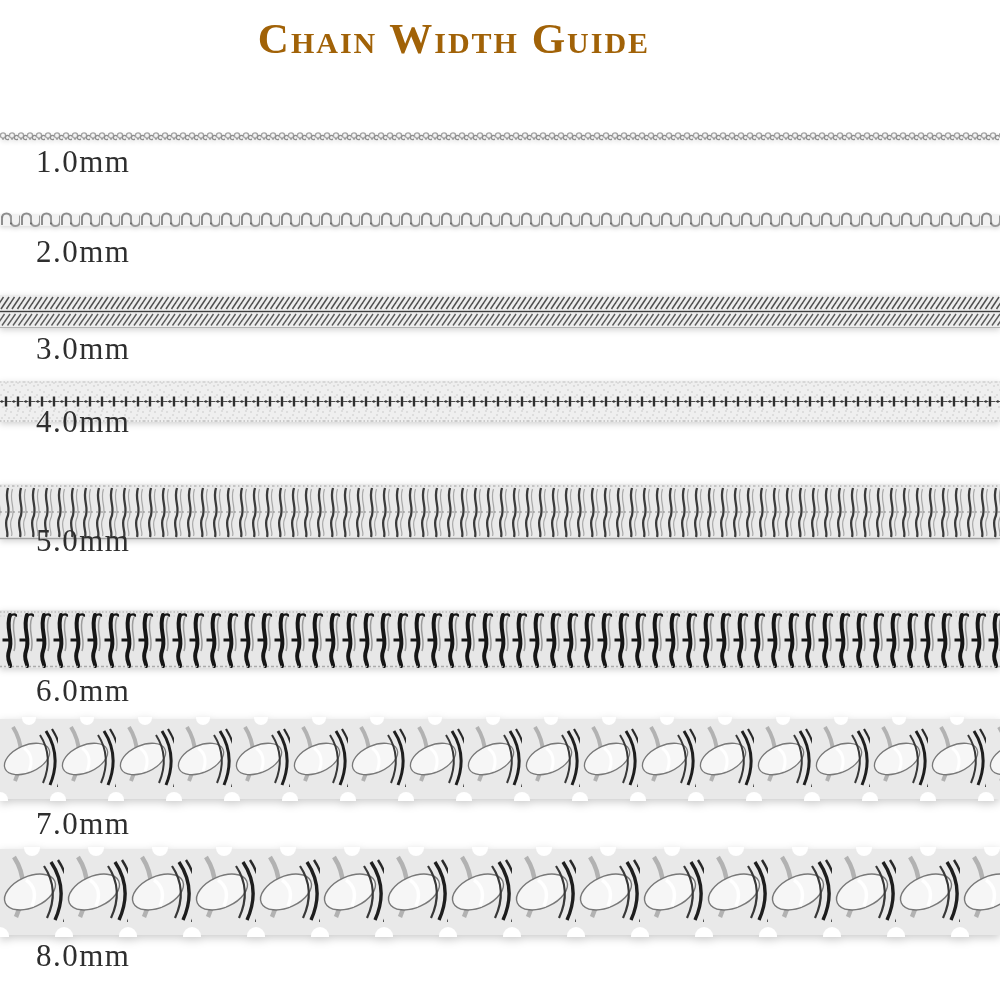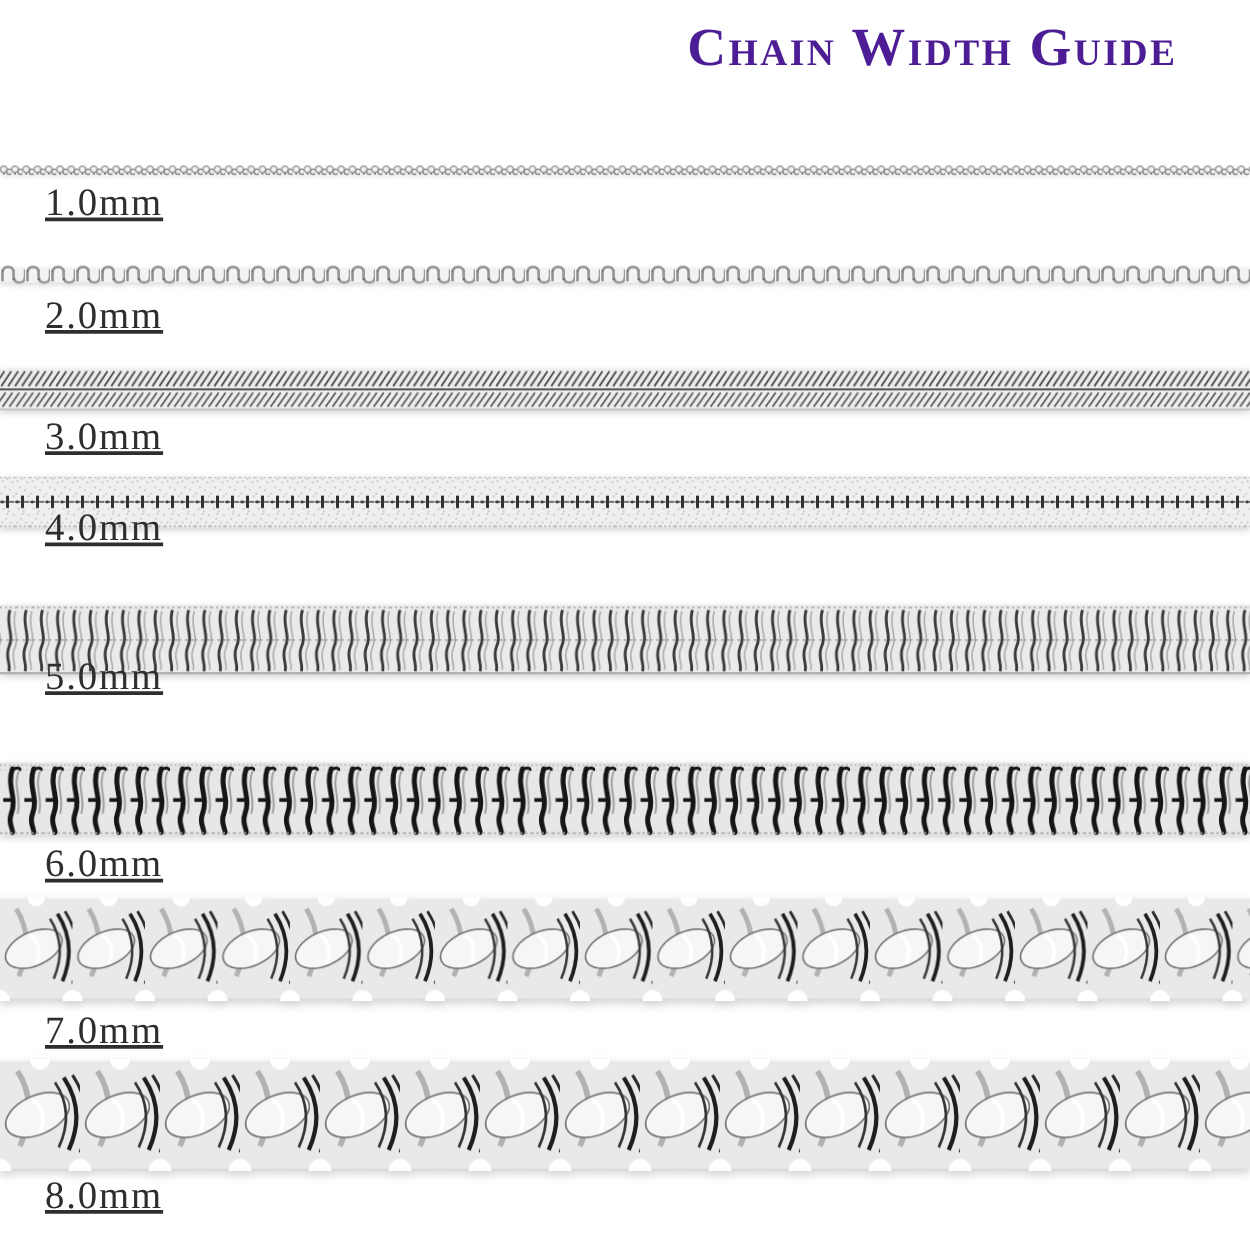--- a/index.html
+++ b/index.html
@@ -1,27 +1,27 @@
 <!DOCTYPE html>
 <html><head>
 <meta charset="utf-8">
 <style>
   html,body{margin:0;padding:0;background:#ffffff;}
   body{width:1000px;height:1000px;position:relative;overflow:hidden;
        font-family:"Liberation Serif","DejaVu Serif",serif;}
   .stage{position:absolute;inset:0;}
   .title{position:absolute;top:14px;left:0;width:1000px;box-sizing:border-box;
-         padding-right:58px;text-align:right;font-size:43px;font-weight:700;
-         font-variant:small-caps;letter-spacing:2px;color:#4c1d95;}
+         padding-right:92px;text-align:center;font-size:43px;font-weight:700;
+         font-variant:small-caps;letter-spacing:2px;color:#a16207;}
   .chain{position:absolute;left:0;display:block;}
   .sh-s{filter:drop-shadow(0 2px 2px rgba(0,0,0,.14));}
   .sh-m{filter:drop-shadow(0 2px 3px rgba(0,0,0,.18));}
   .sh-b{filter:drop-shadow(0 3px 4px rgba(0,0,0,.20));}
   .size-label{position:absolute;left:36px;font-size:31px;letter-spacing:1.5px;
-              color:#2e2e2e;line-height:1;text-decoration:underline;}
+              color:#2e2e2e;line-height:1;}
   .defs{position:absolute;width:0;height:0;}
 </style>
 </head>
 <body>
 
 <svg class="defs" aria-hidden="true">
   <defs>
     <pattern id="p1" width="9" height="13" patternUnits="userSpaceOnUse">
       <circle cx="3" cy="5.5" r="2.6" fill="none" stroke="#a3a3a3" stroke-width="1.4"></circle>
       <circle cx="7.5" cy="7.5" r="2.1" fill="none" stroke="#8d8d8d" stroke-width="1.2"></circle>

